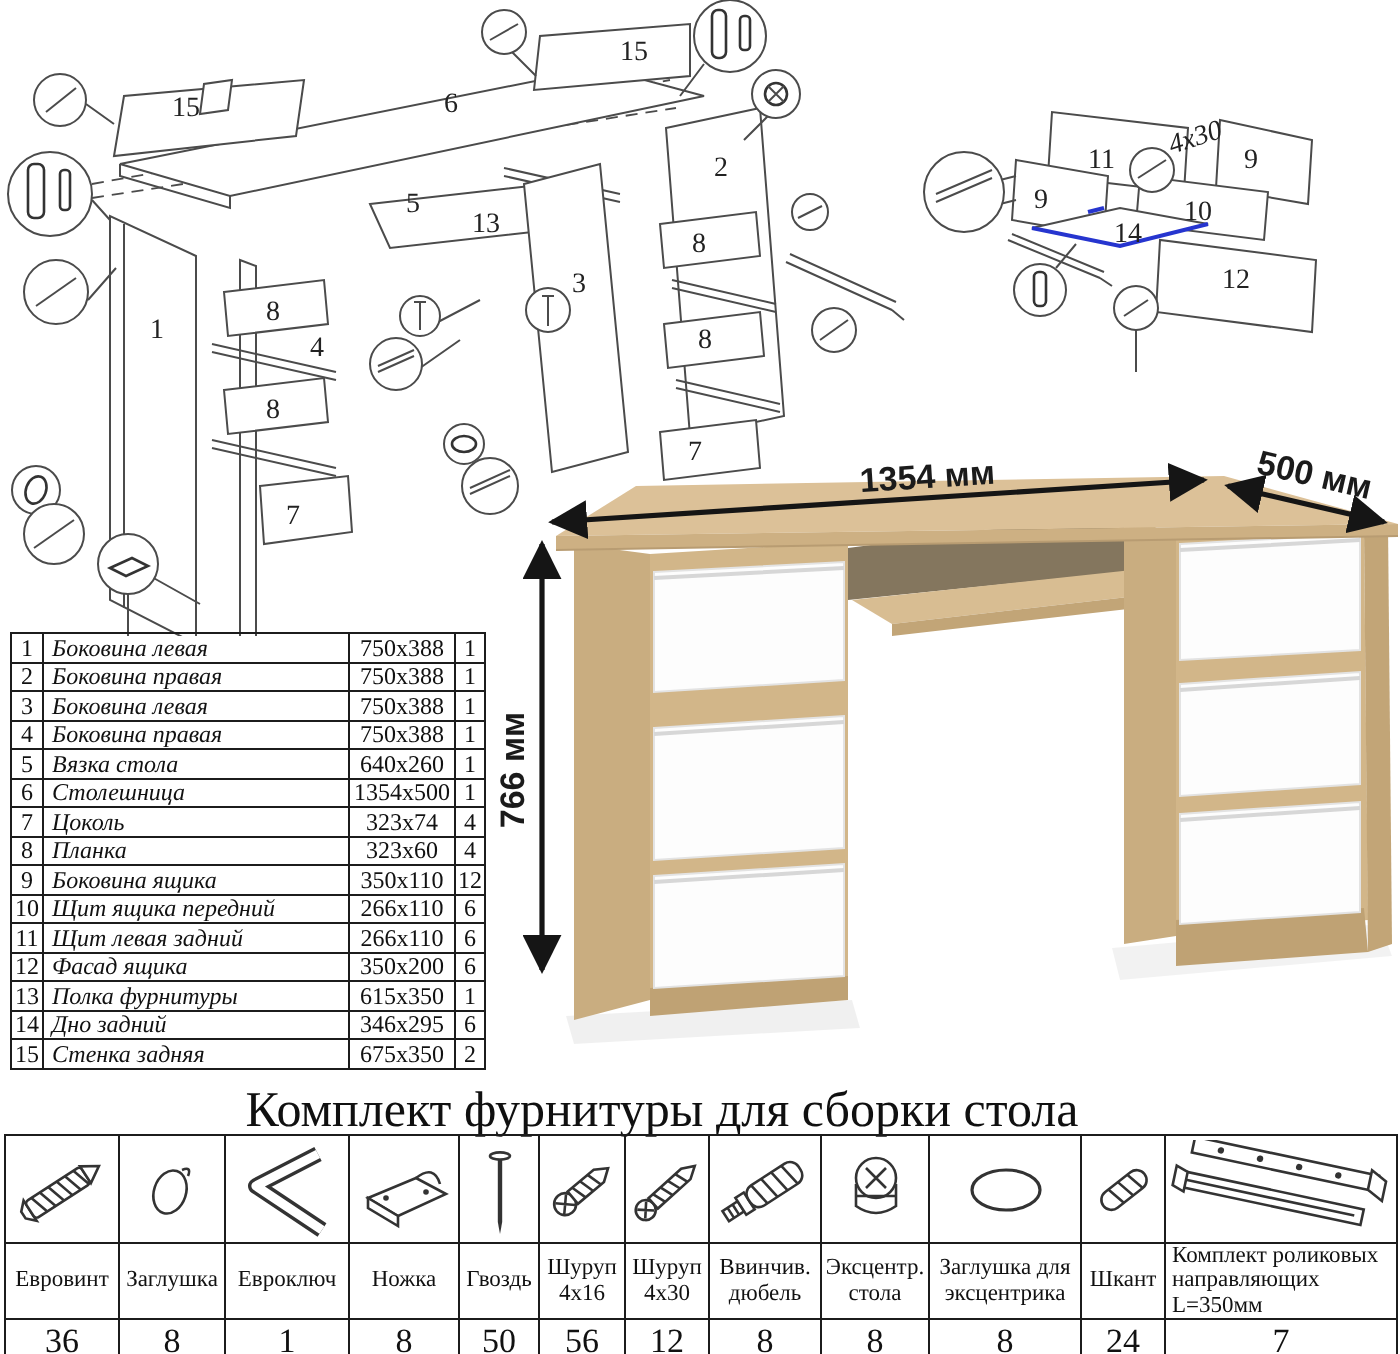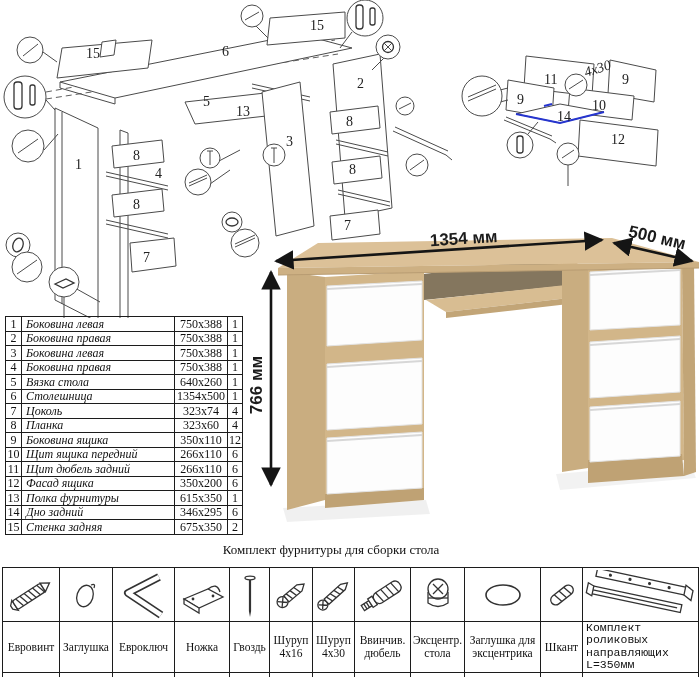--- a/index.html
+++ b/index.html
@@ -11,28 +11,28 @@
   
   #parts-table{left:5px;top:316px;width:233px;border-collapse:collapse;table-layout:fixed;}
   #parts-table td{border:1.4px solid #1c1c1c;font-size:12px;height:13.5px;
                   padding:0 2px;white-space:nowrap;overflow:hidden;line-height:1;}
   #parts-table td.c-num{text-align:center;width:15px;padding:0;}
   #parts-table td.c-name{width:146px;padding-left:4px;font-style:italic;}
   #parts-table td.c-size{width:52px;text-align:center;padding:0;}
   #parts-table td.c-qty{width:14px;text-align:center;padding:0;}
 
   
-  #kit-title{left:0;top:542px;width:662px;text-align:center;font-size:13px;color:#101010;}
+  #kit-title{left:0;top:542px;width:662px;text-align:center;font-size:25px;color:#101010;}
   #kit-table{left:2px;top:567px;width:696px;border-collapse:collapse;table-layout:fixed;}
   #kit-table td{border:1.7px solid #1c1c1c;text-align:center;vertical-align:middle;
                 padding:0 1px;overflow:hidden;}
   #kit-table tr.r-icon td{height:53px;}
   #kit-table tr.r-name td{height:30px;font-size:11.5px;line-height:1.08;}
   #kit-table tr.r-qty td{height:22px;font-size:17px;}
-  #kit-table td.left{text-align:left;padding-left:3px;font-family:Liberation Mono, monospace;}
+  #kit-table td.left{text-align:left;padding-left:3px;}
   .ic{display:block;margin:0 auto;}
   .ln{stroke:#333;fill:none;stroke-width:1.3;}
   .fw{fill:#fff;stroke:#333;stroke-width:1.3;}
 
   
   .draw{stroke:#4b4b4b;fill:none;stroke-width:1;}
   .panel{fill:#ffffff;stroke:#4b4b4b;stroke-width:1;}
   .lbl{font-size:14px;fill:#222;}
   .callout{fill:#ffffff;stroke:#4b4b4b;stroke-width:1;}
   .dash{stroke:#4b4b4b;stroke-width:0.9;fill:none;stroke-dasharray:6 4;}
@@ -301,21 +301,21 @@
         <td class="c-qty">12</td>
       </tr>
     <tr>
         <td class="c-num">10</td>
         <td class="c-name">Щит ящика передний</td>
         <td class="c-size">266x110</td>
         <td class="c-qty">6</td>
       </tr>
     <tr>
         <td class="c-num">11</td>
-        <td class="c-name">Щит дюбель задний</td>
+        <td class="c-name">Щит левая задний</td>
         <td class="c-size">266x110</td>
         <td class="c-qty">6</td>
       </tr>
     <tr>
         <td class="c-num">12</td>
         <td class="c-name">Фасад ящика</td>
         <td class="c-size">350x200</td>
         <td class="c-qty">6</td>
       </tr>
     <tr>

